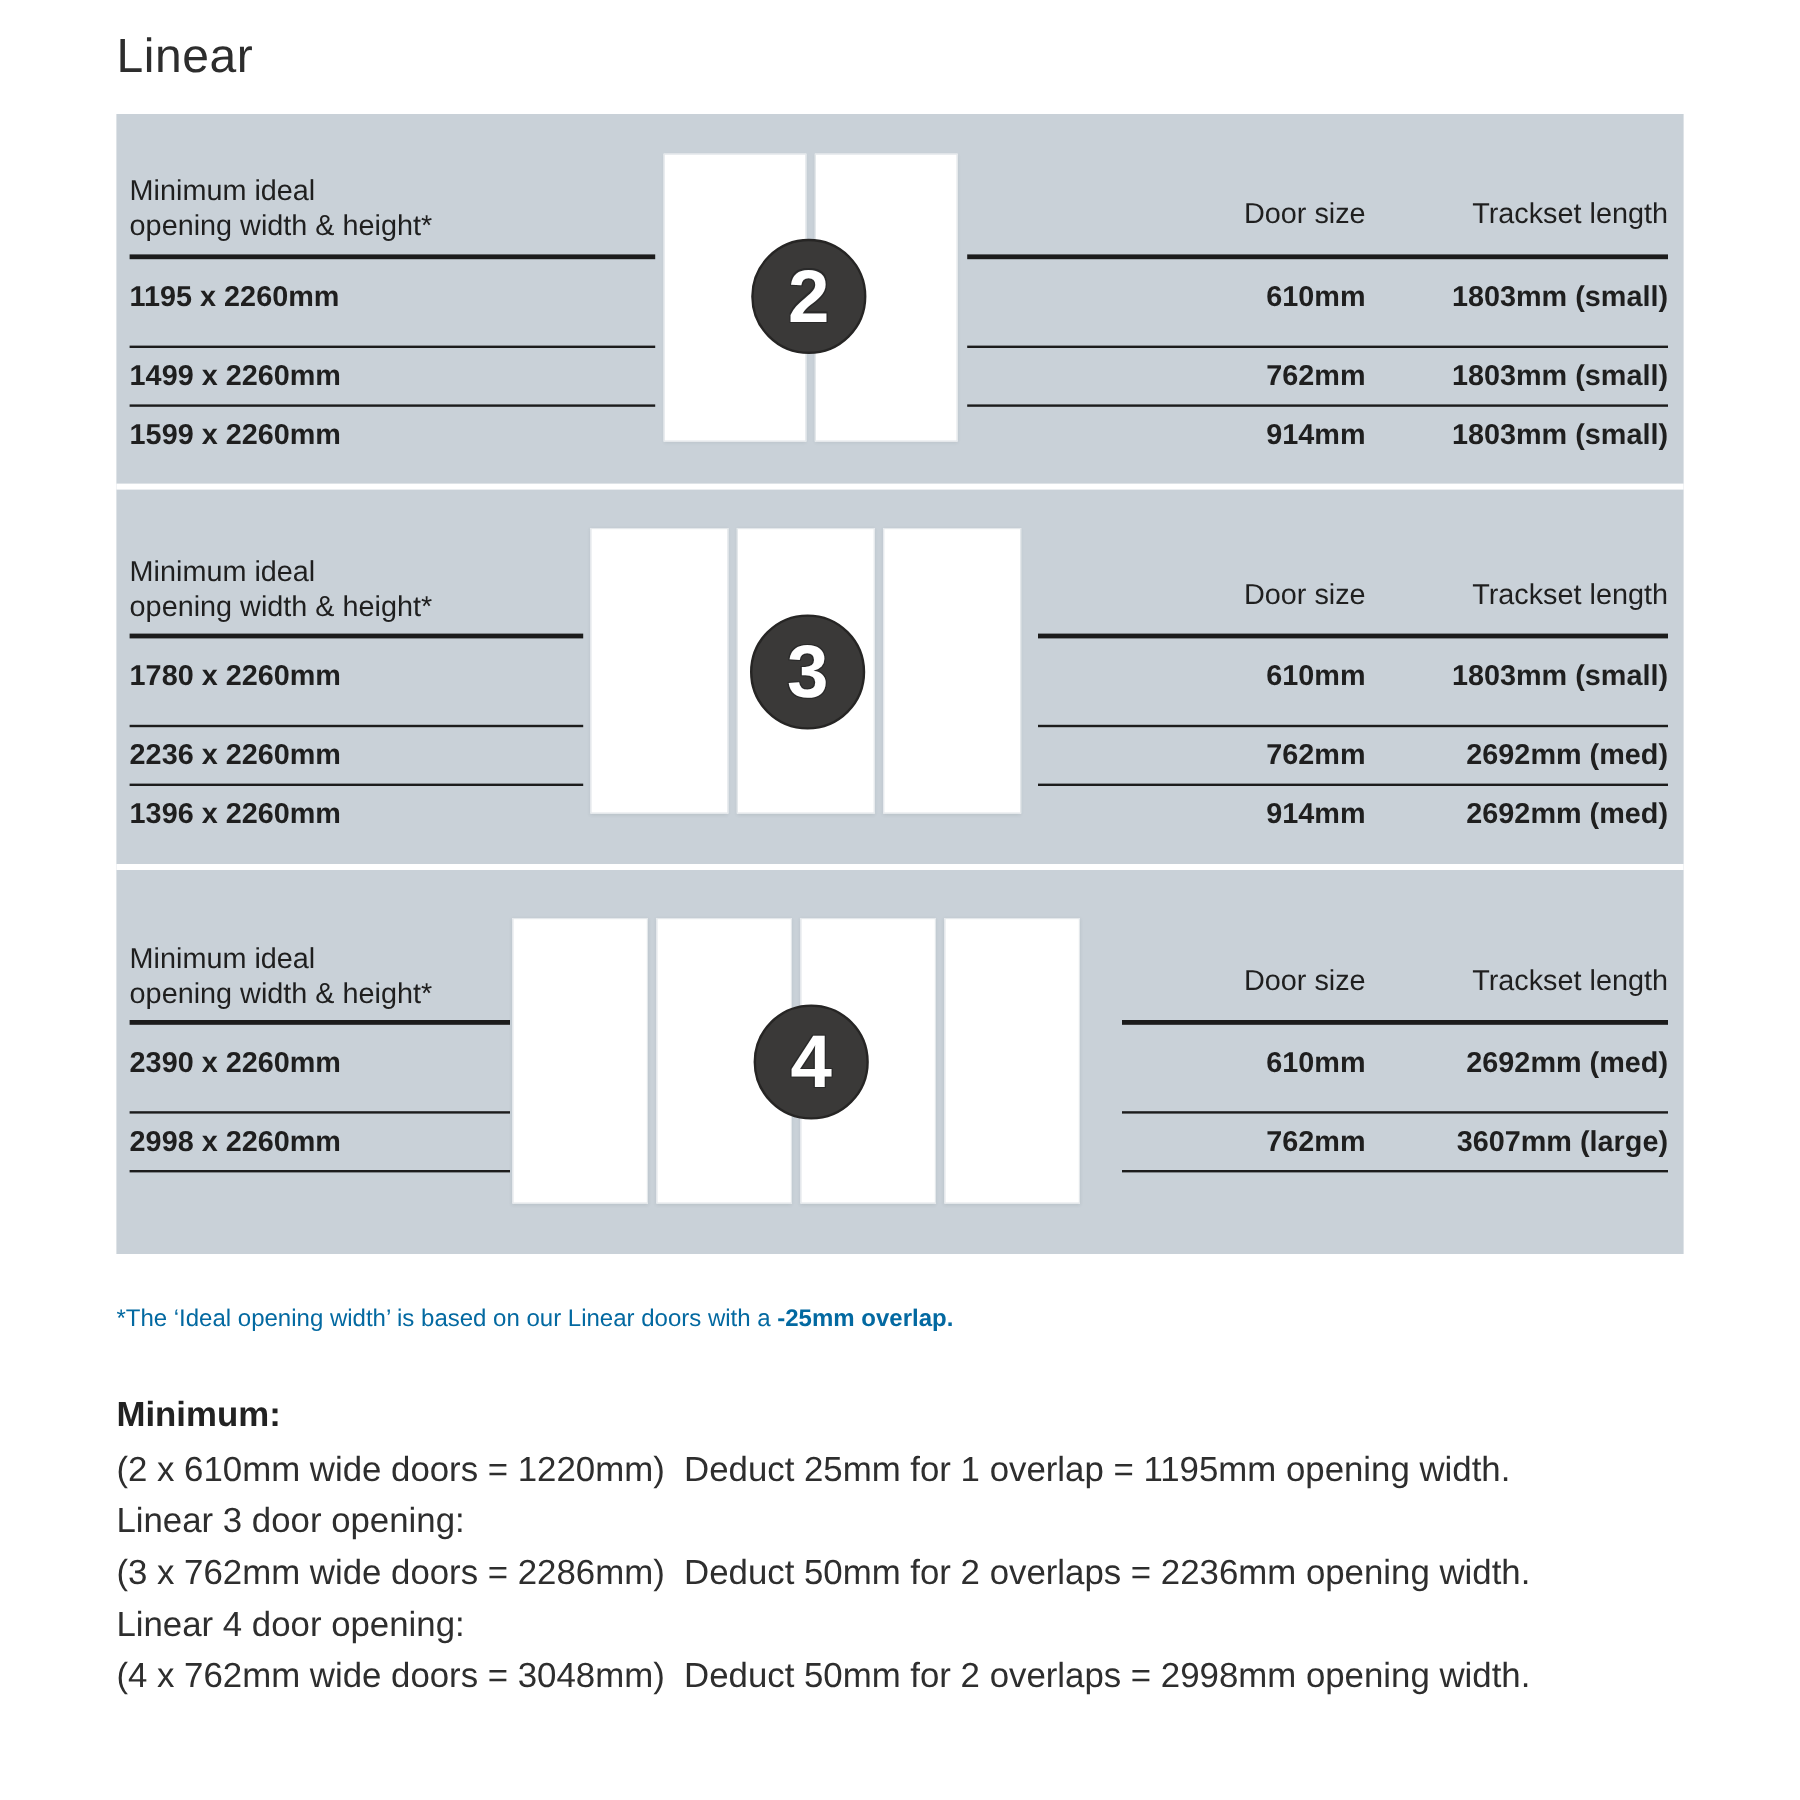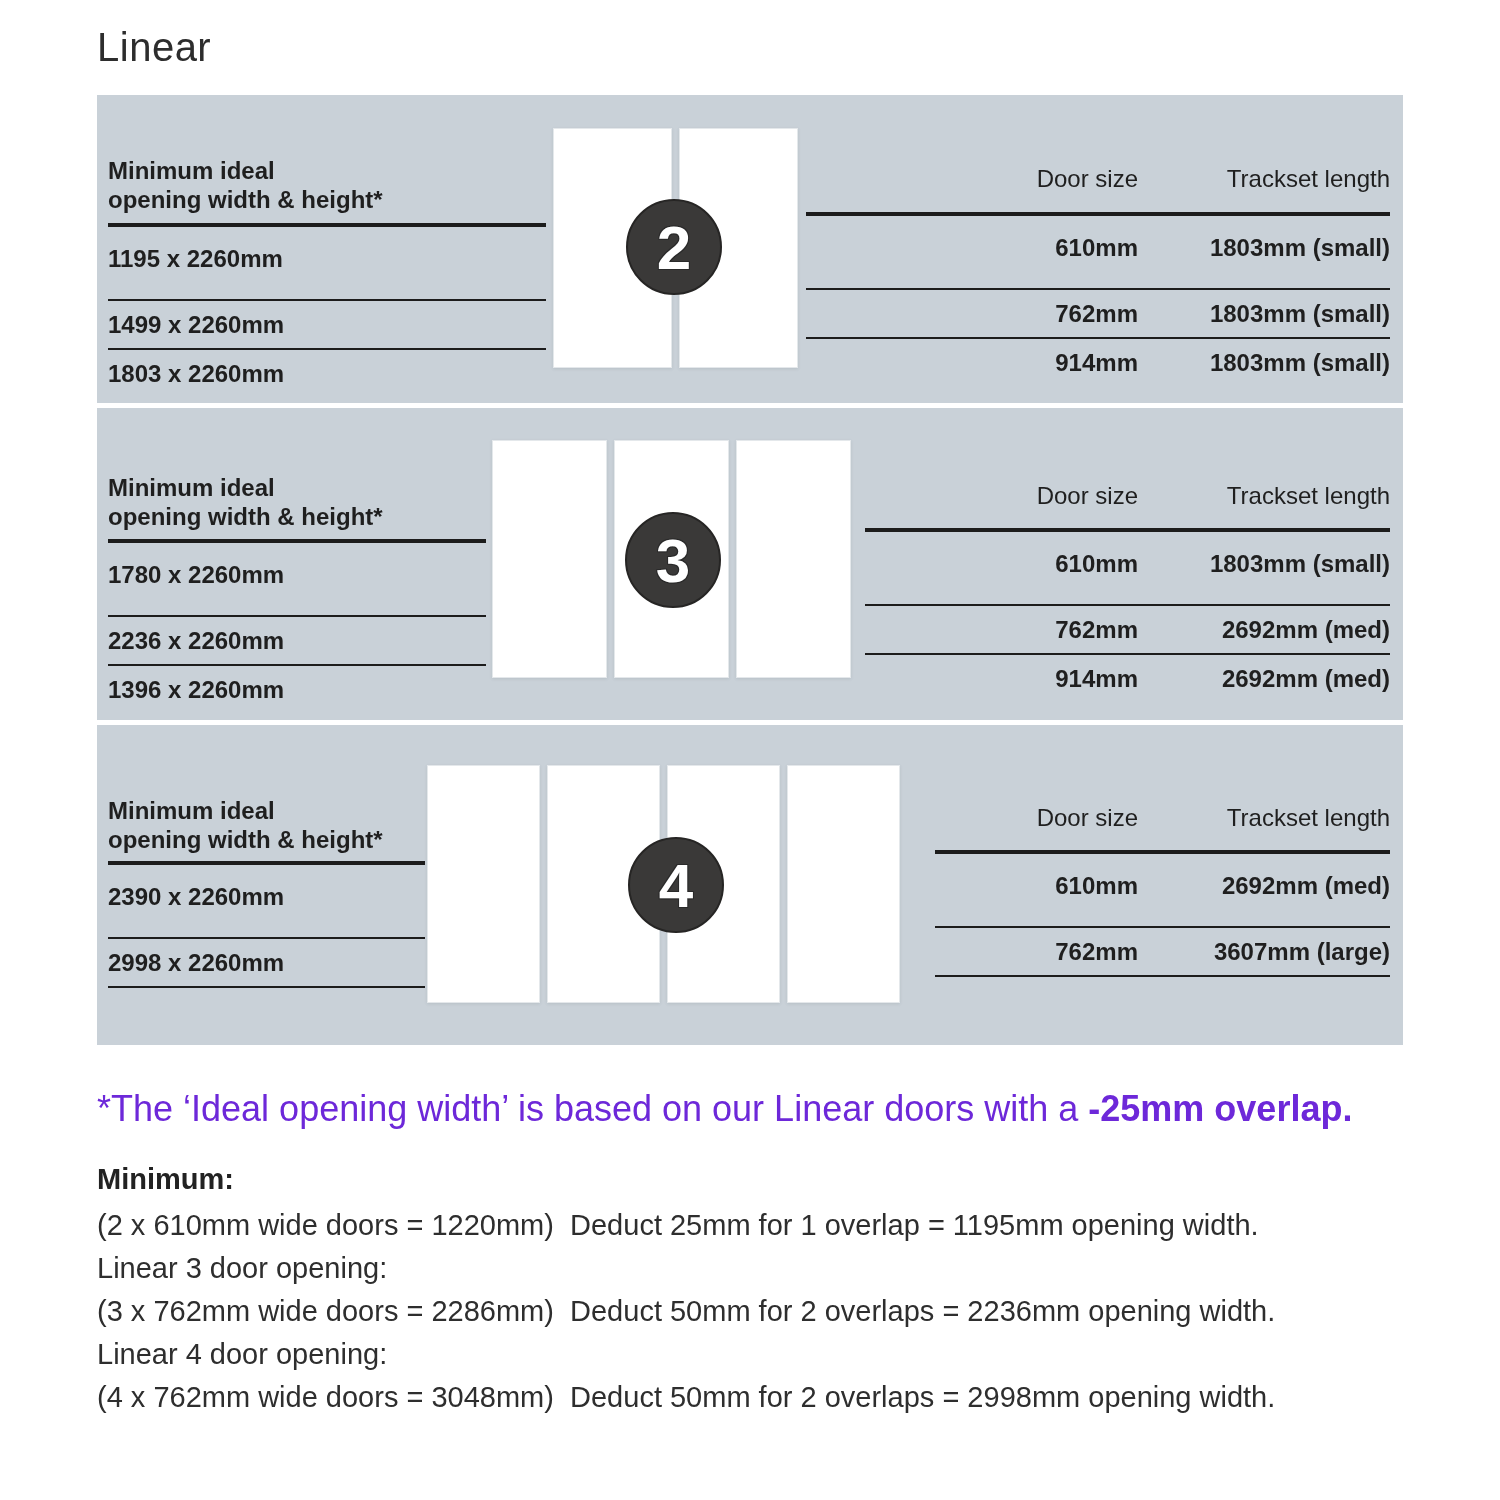--- a/index.html
+++ b/index.html
@@ -28,21 +28,21 @@
   
   .ltbl, .rtbl { position:absolute; top:0; }
   .s1 .ltbl { left:11px;  width:438px; }
   .s2 .ltbl { left:11px;  width:378px; }
   .s3 .ltbl { left:11px;  width:317px; }
   .s1 .rtbl { left:709px; width:584px; }
   .s2 .rtbl { left:768px; width:525px; }
   .s3 .rtbl { left:838px; width:455px; }
 
   .lhdr, .rhdr { font-size:24px; line-height:29px; }
-  .lhdr { font-weight:700;margin-top:11px; }
+  .lhdr { font-weight:400; }
   .rhdr { font-weight:400; display:flex;align-items:center; }
   .s1 .lhdr, .s1 .rhdr { height:117px; padding-top:50px; }
   .s2 .lhdr, .s2 .rhdr { height:120px; padding-top:54px; }
   .s3 .lhdr, .s3 .rhdr { height:125px; padding-top:60px; }
 
   .rule { width:100%; background:#1c1c1c; }
   .rule.thick { height:4px; }
   .rule.thin  { height:2px; }
 
   .lrow, .rrow {
@@ -74,21 +74,21 @@
     font-size:62px; font-weight:700; color:#ffffff;
     text-shadow:-1px -1px 0 #2a2a2a, 1px -1px 0 #2a2a2a, -1px 1px 0 #2a2a2a, 1px 1px 0 #2a2a2a;
   }
   .s1 .badge { left:529px; top:104px; }
   .s2 .badge { left:528px; top:104px; }
   .s3 .badge { left:531px; top:112px; }
 
   
   .footnote {
     position:absolute; left:97px; top:1088px;
-    font-size:36px; color:#6d28d9; white-space:pre-wrap;
+    font-size:20px; color:#0369a1; white-space:pre-wrap;
   }
   .footnote .bold { font-weight:700; }
   .examples-heading {
     position:absolute; left:97px; top:1163px;
     font-size:29px; font-weight:700; color:#222222;
   }
   .examples {
     position:absolute; left:97px; top:1204px;
     font-size:29px; color:#2e2e2e;
   }
@@ -105,21 +105,21 @@
     <div class="ltbl">
       <div class="lhdr">
         <div>Minimum ideal</div>
         <div>opening width &amp; height*</div>
       </div>
       <div class="rule thick"></div>
       <div class="lrow first">1195 x 2260mm</div>
       <div class="rule thin"></div>
       <div class="lrow">1499 x 2260mm</div>
       <div class="rule thin"></div>
-      <div class="lrow">1803 x 2260mm</div>
+      <div class="lrow">1599 x 2260mm</div>
     </div>
 
     <div class="doors">
       <div class="door"></div>
       <div class="door"></div>
     </div>
     <div class="badge">2</div>
 
     <div class="rtbl">
       <div class="rhdr">

